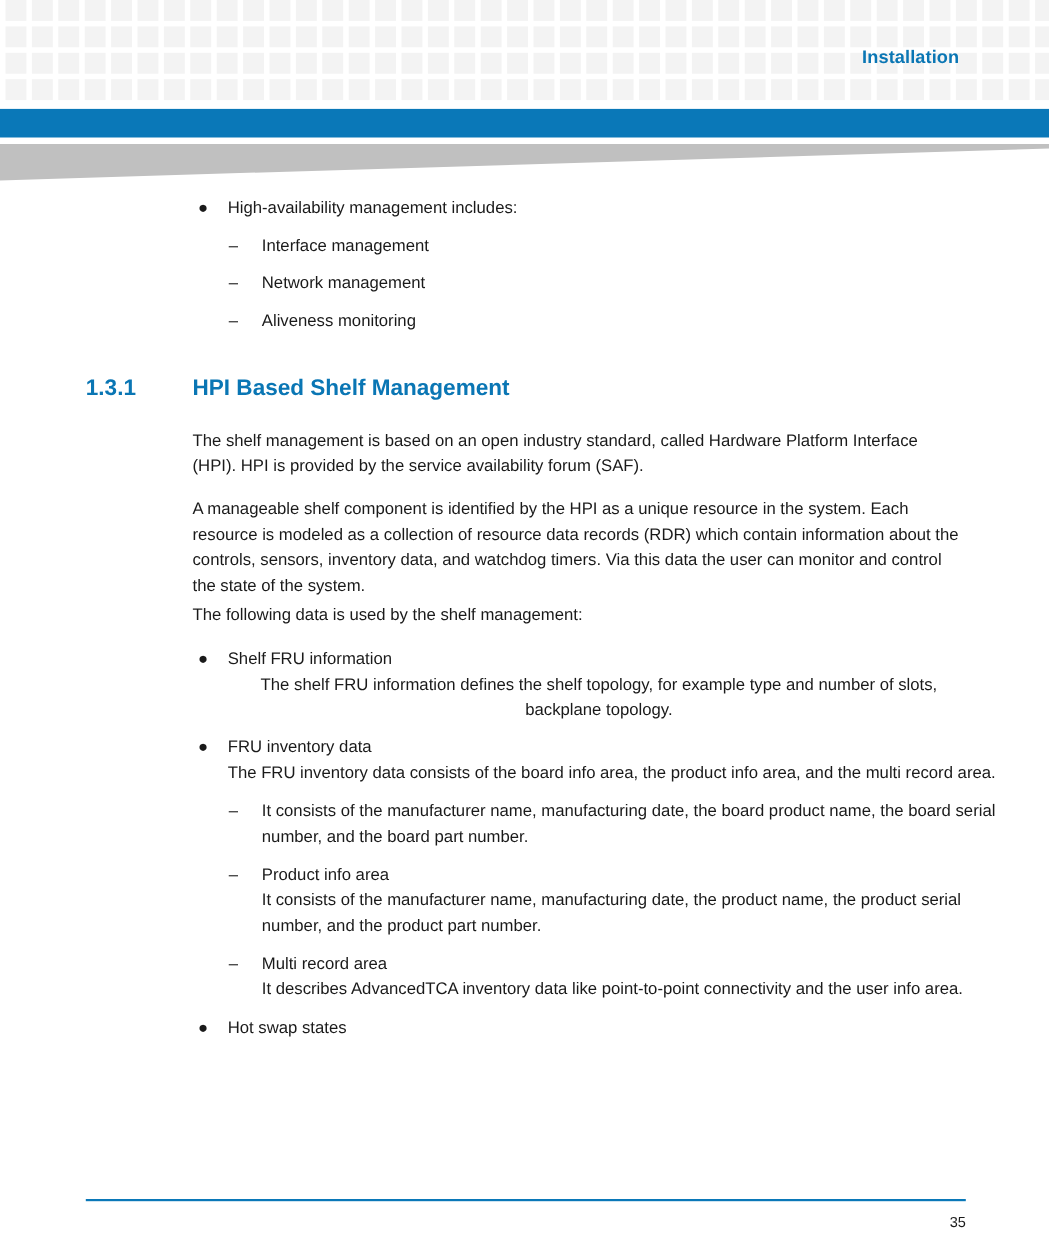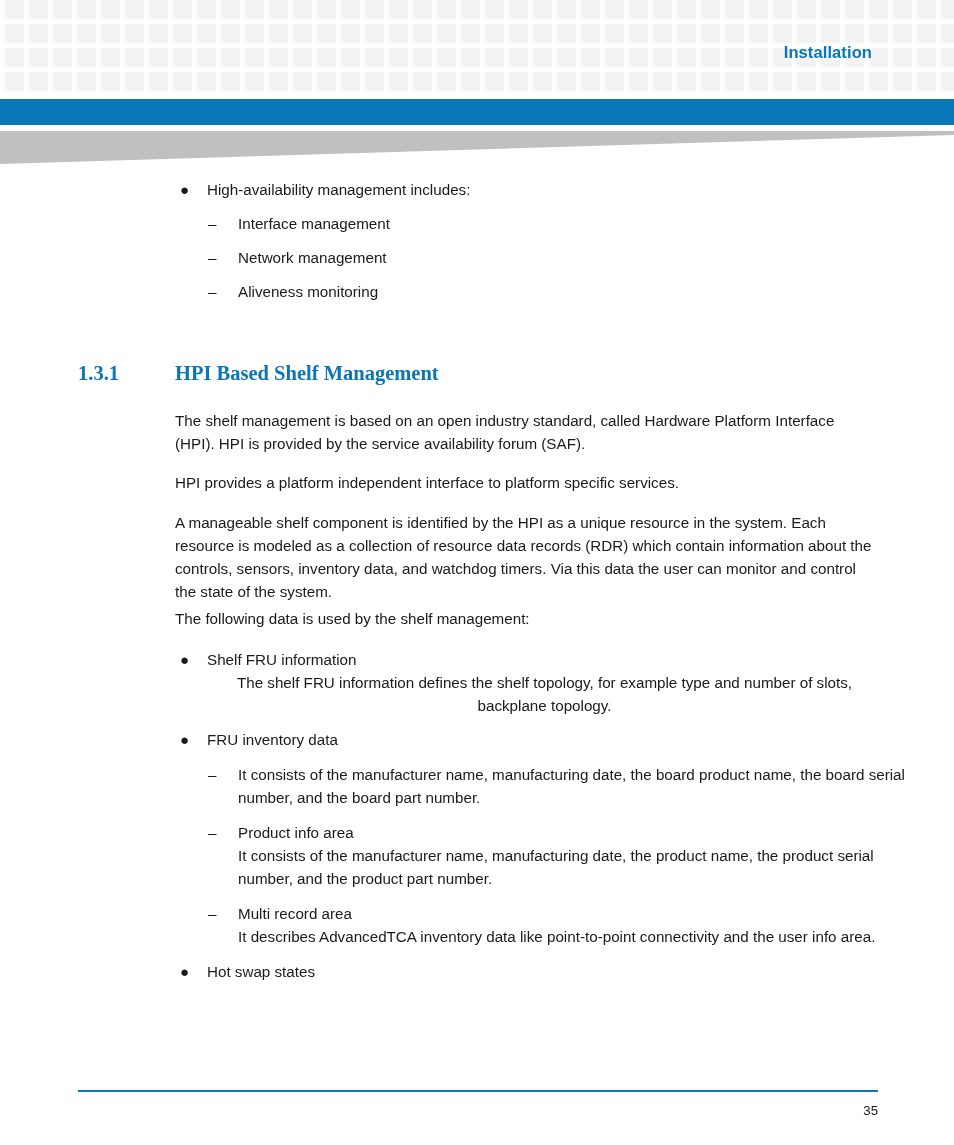--- a/index.html
+++ b/index.html
@@ -347,41 +347,41 @@
       <span class="li-text">Network management</span>
     </div>
   </div>
   <div class="li lvl2" style="margin-bottom:0;">
     <div class="li-row">
       <span class="marker">–</span>
       <span class="li-text">Aliveness monitoring</span>
     </div>
   </div>
 
-  <div class="sec-heading" style="margin-top:57px;font-family:Liberation Serif, serif;">
+  <div class="sec-heading" style="margin-top:37px;">
     <span class="sec-num">1.3.1</span><span>HPI Based Shelf Management</span>
   </div>
 
   <div class="para" style="margin-top:23px;">The shelf management is based on an open industry standard, called Hardware Platform Interface (HPI). HPI is provided by the service availability forum (SAF).</div>
-  <div class="para" style="margin-top:16px;">HPI provides a platform independent interface to platform specific services.</div>
   <div class="para" style="margin-top:16px; width:703px;">A manageable shelf component is identified by the HPI as a unique resource in the system. Each resource is modeled as a collection of resource data records (RDR) which contain information about the controls, sensors, inventory data, and watchdog timers. Via this data the user can monitor and control the state of the system.</div>
   <div class="para" style="margin-top:4px;">The following data is used by the shelf management:</div>
 
   <div class="li lvl1" style="margin-top:17px;">
     <div class="li-row">
       <span class="marker">●</span>
       <span class="li-text">Shelf FRU information</span>
       <span class="li-text sub" style="width:675px;text-align:center;">The shelf FRU information defines the shelf topology, for example type and number of slots, backplane topology.</span>
     </div>
   </div>
 
   <div class="li lvl1" style="margin-top:11px;">
     <div class="li-row">
       <span class="marker">●</span>
       <span class="li-text">FRU inventory data</span>
+      <span class="li-text sub" style="width:700px;">The FRU inventory data consists of the board info area, the product info area, and the multi record area.</span>
     </div>
   </div>
 
   <div class="li lvl2" style="margin-top:12px;">
     <div class="li-row">
       <span class="marker">–</span>
       <span class="li-text sub" style="width:668px;">It consists of the manufacturer name, manufacturing date, the board product name, the board serial number, and the board part number.</span>
     </div>
   </div>
 

